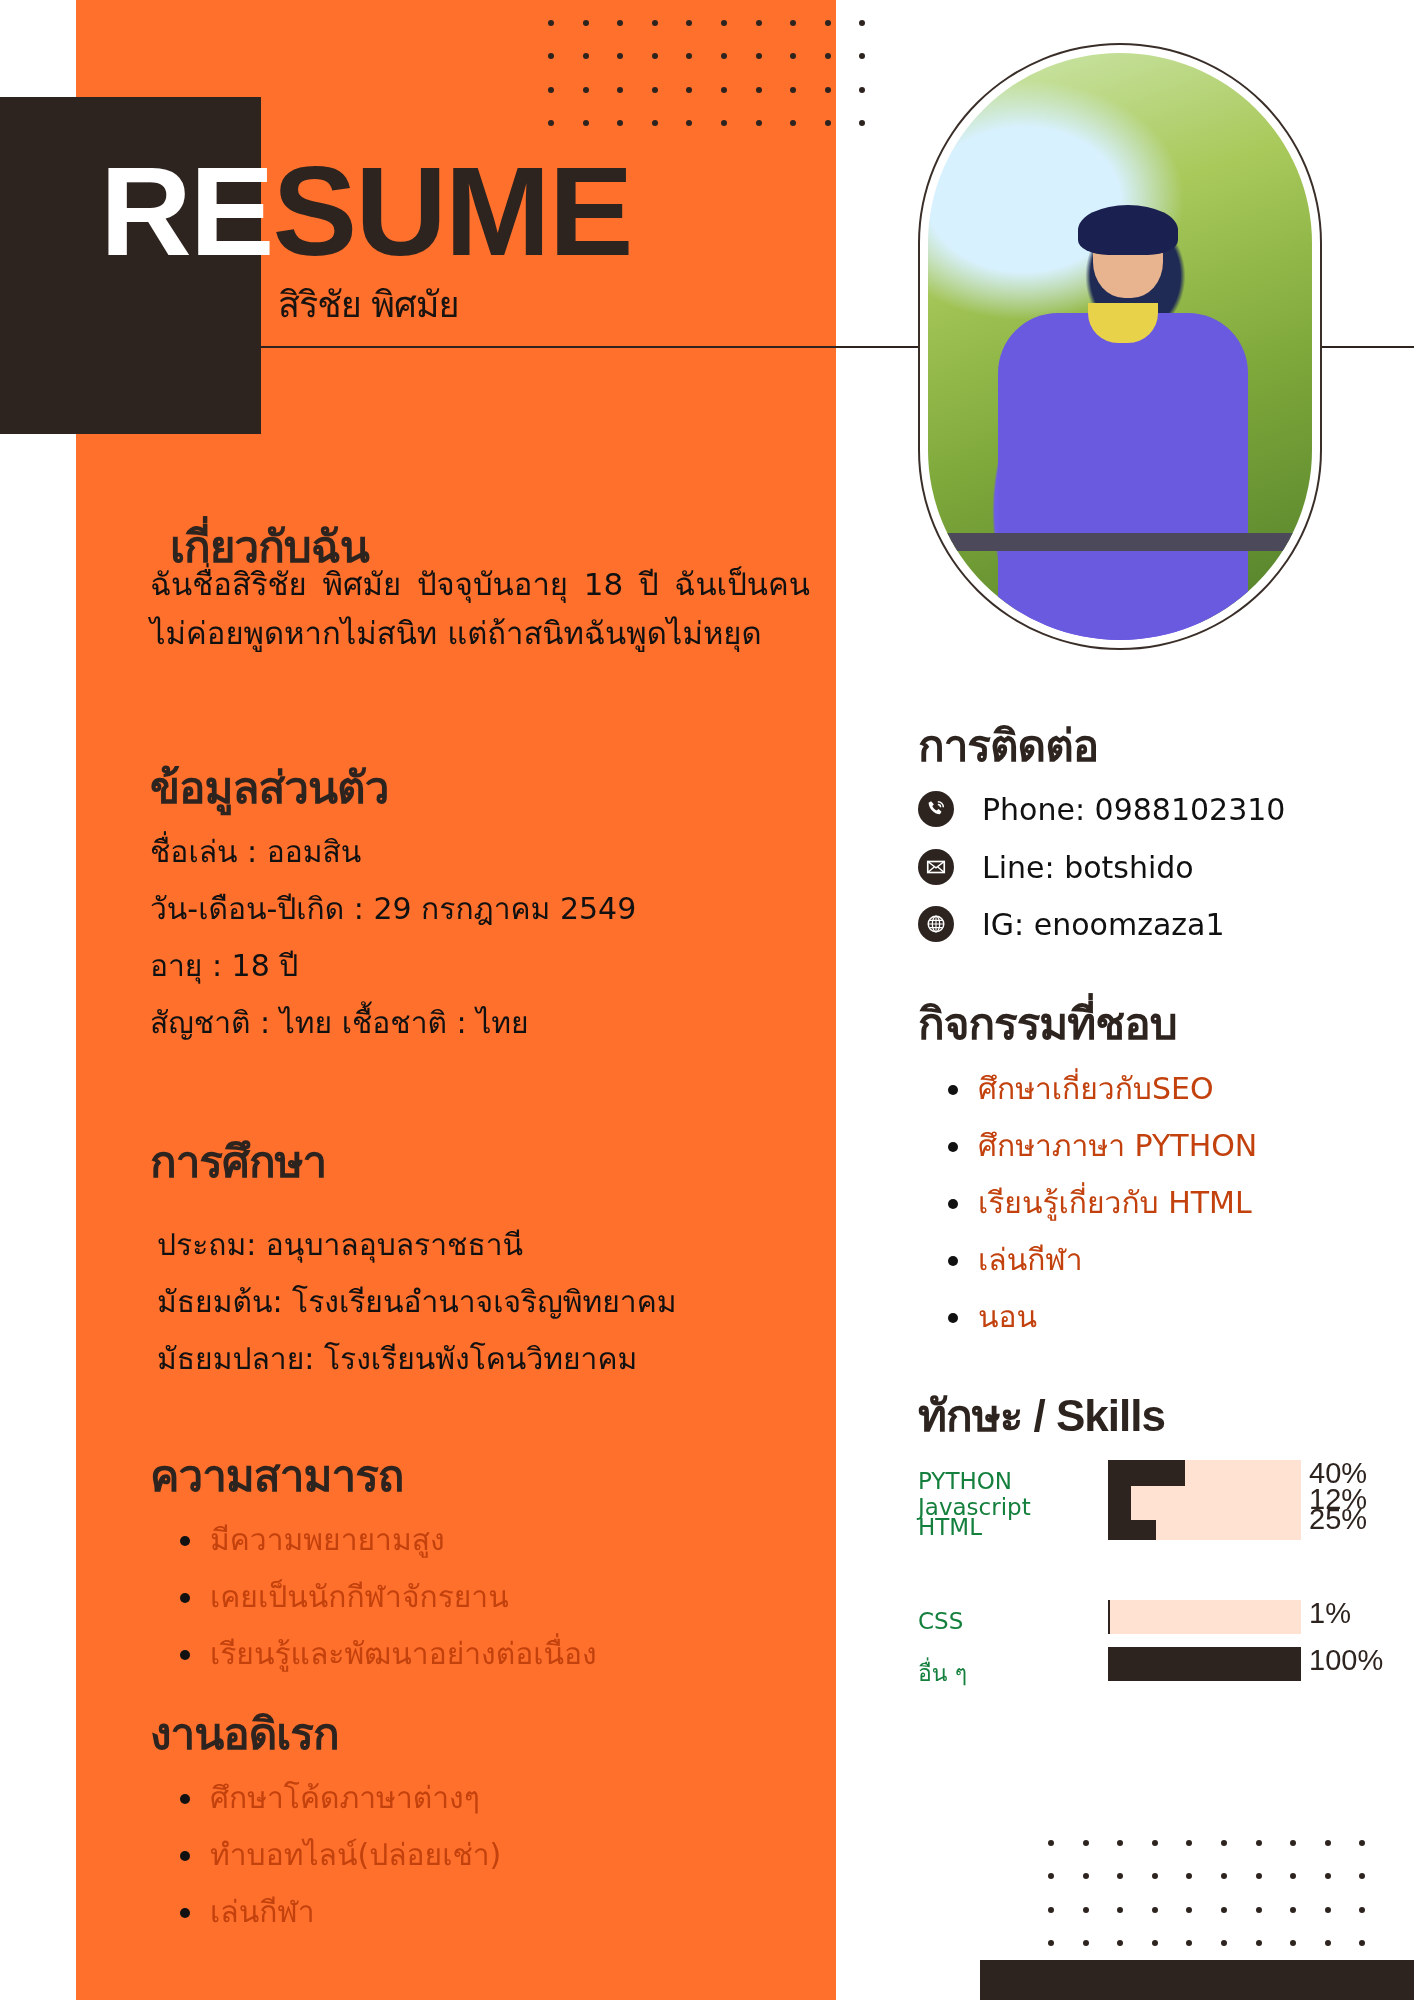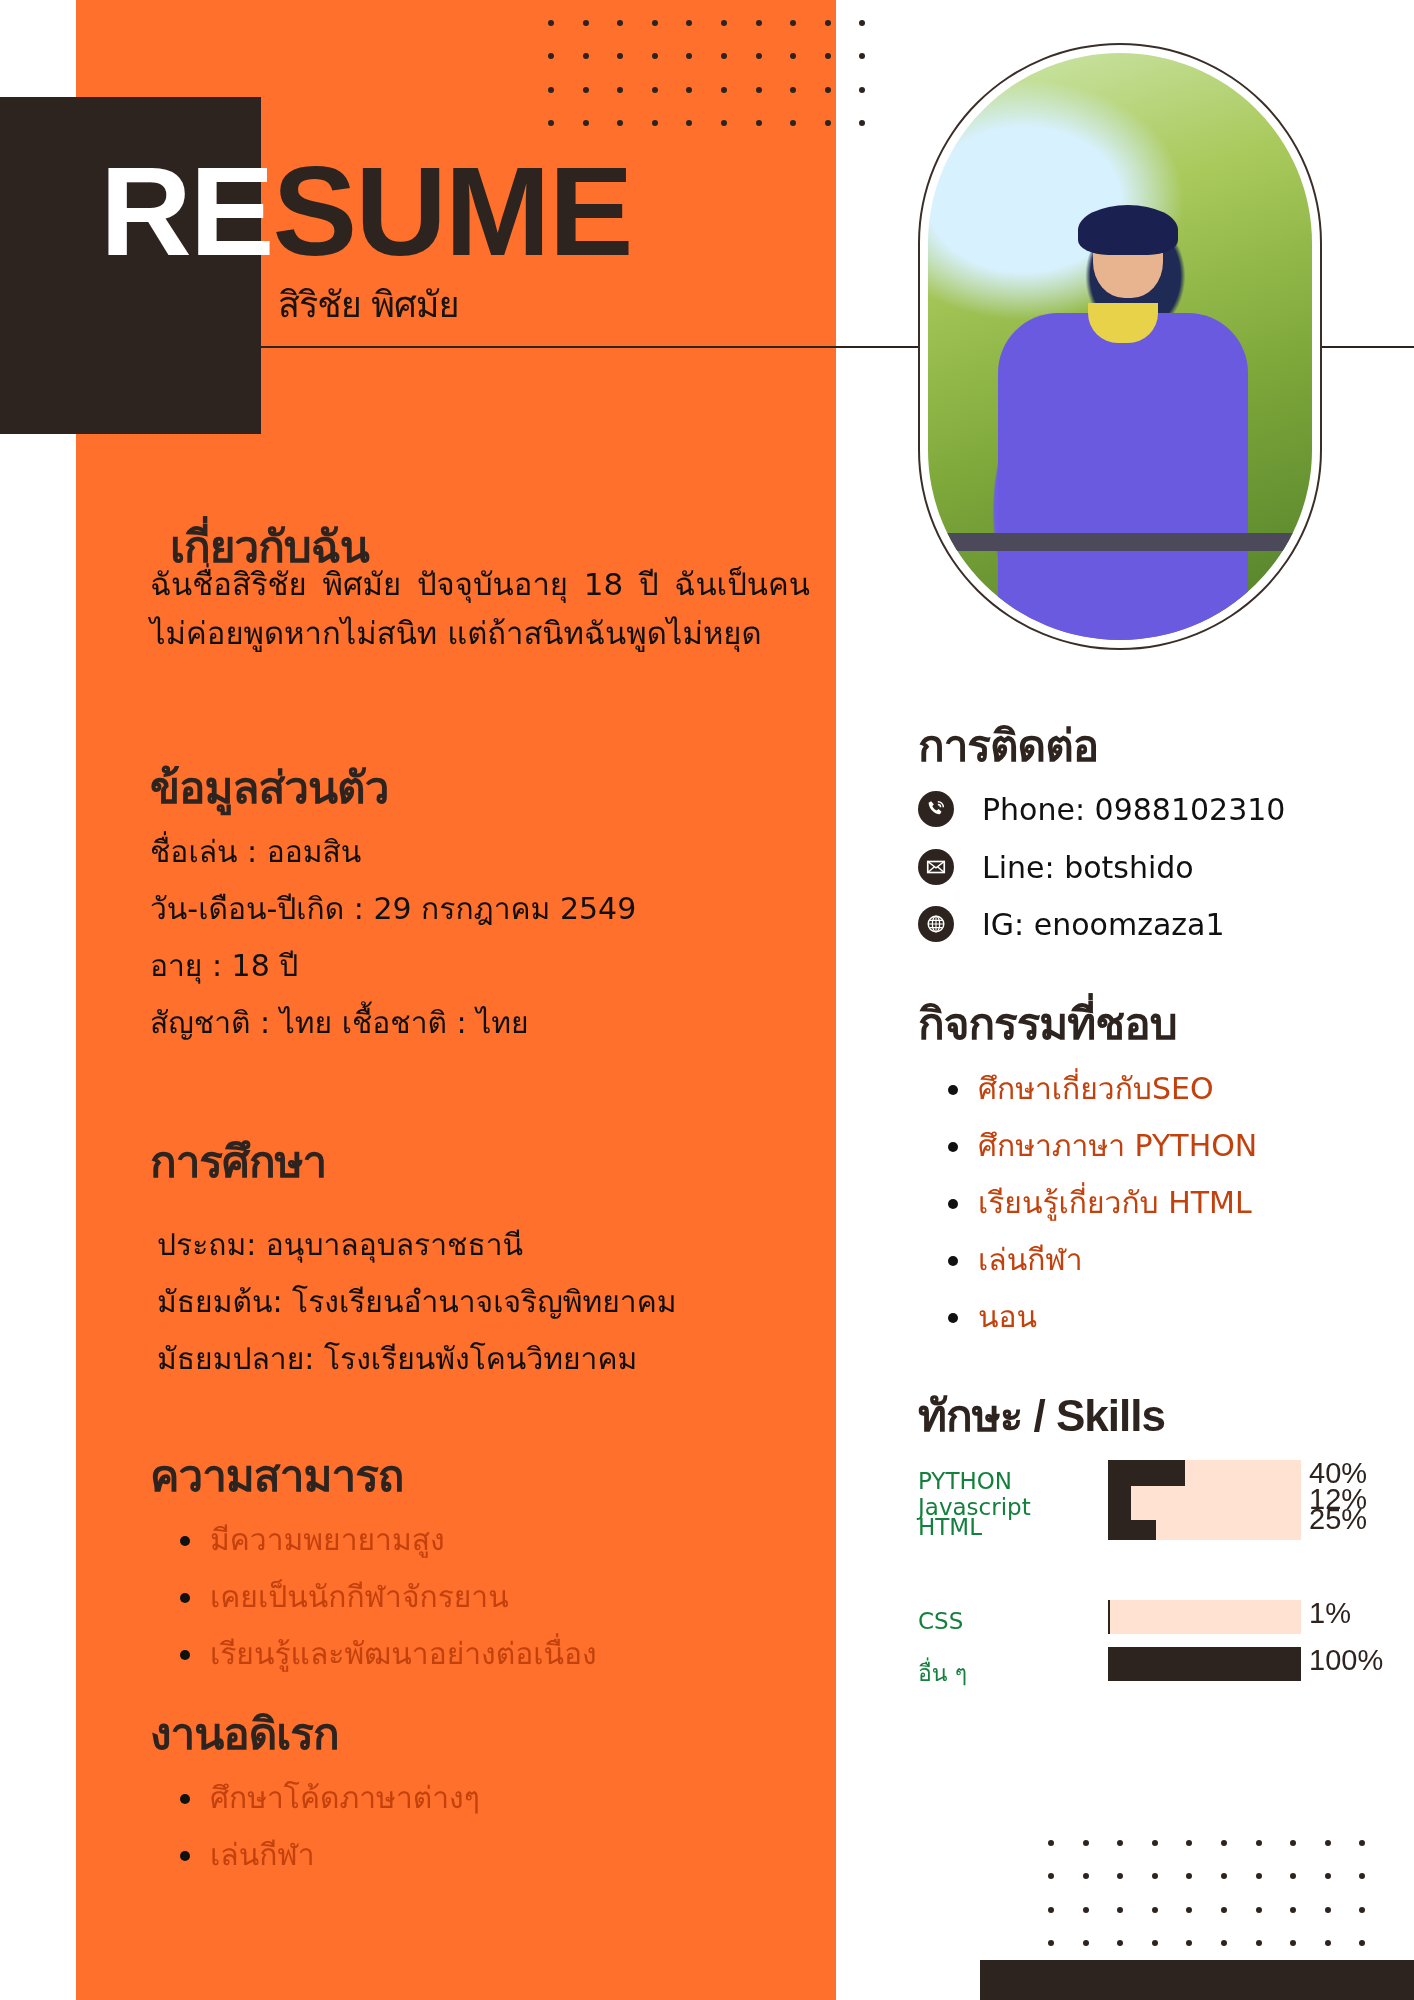--- a/index.html
+++ b/index.html
@@ -185,20 +185,21 @@
 <div class="h2" style="left:150px; top:1440px;">ความสามารถ</div>
 <ul class="bullets" style="left:180px; top:1511px;">
   <li>มีความพยายามสูง</li>
   <li>เคยเป็นนักกีฬาจักรยาน</li>
   <li>เรียนรู้และพัฒนาอย่างต่อเนื่อง</li>
 </ul>
 
 <div class="h2" style="left:150px; top:1698px;">งานอดิเรก</div>
 <ul class="bullets" style="left:180px; top:1769px;">
   <li>ศึกษาโค้ดภาษาต่างๆ</li>
+  <li>ทำบอทไลน์(ปล่อยเช่า)</li>
   <li>เล่นกีฬา</li>
 </ul>
 
 <div class="h2" style="left:918px; top:710px;">การติดต่อ</div>
 
 <div class="contact-row" style="top:791px;">
   <span class="icon-circle">
     <svg viewBox="0 0 24 24">
         <path d="M6.6 3.5l3 3.2-1.6 2.2c.9 2 2.6 3.8 4.7 4.8l2.1-1.6 3.2 3-1.7 2.7c-6.7-.6-11.9-5.9-12.4-12.6z" fill="#fff"></path>
         <path d="M14 4a6 6 0 0 1 6 6M14 7a3 3 0 0 1 3 3" stroke="#fff" stroke-width="1.6" fill="none"></path>

